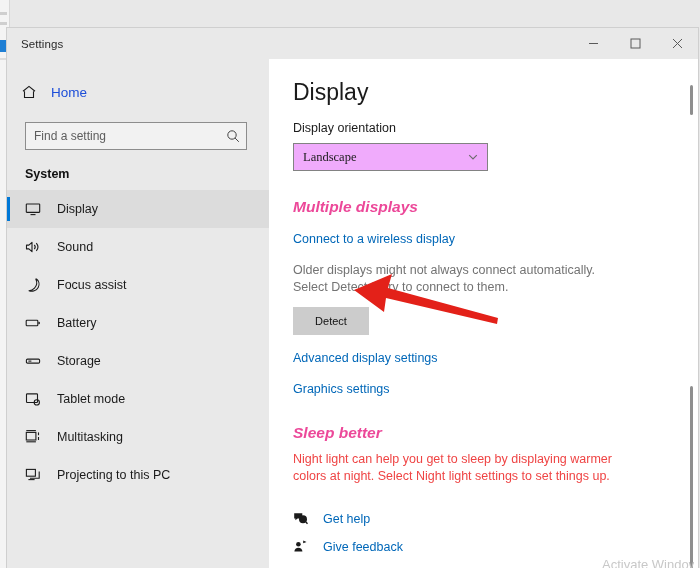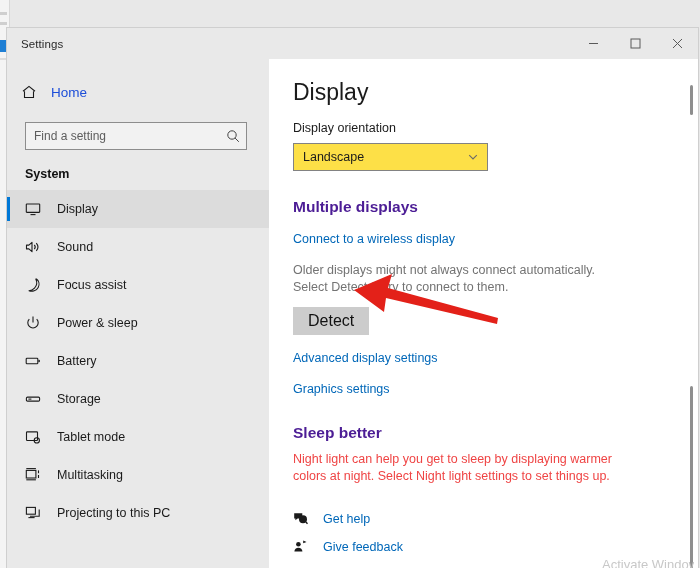--- a/index.html
+++ b/index.html
@@ -180,36 +180,38 @@
     line-height: 30px;
   }
   .field-label {
     font-size: 12.5px;
     color: #1b1b1b;
     margin-top: 14px;
   }
   .combo {
     margin-top: 8px;
     width: 195px; height: 28px;
-    background: #fde047;
+    background: #f0abfc;
     border: 1px solid #828282;
     display: flex;
     align-items: center;
     justify-content: space-between;
     box-sizing: border-box;
     padding: 0 8px 0 9px;
+    font-family: Liberation Serif, serif;
   }
   .combo .combo-val { font-size: 12.5px; color: #1b1b1b; }
   .combo .chev { color: #6b6b6b; display: flex; }
 
   .group-head {
     font-size: 15.5px;
     font-weight: bold;
-    color: #4c1d95;
+    color: #ec4899;
     margin-top: 27px;
+    font-style: italic;
   }
   .link {
     display: inline-block;
     color: #0067b8;
     font-size: 12.5px;
     text-decoration: none;
     margin-top: 16px;
     cursor: pointer;
   }
   .body-text {
@@ -219,21 +221,21 @@
     margin-top: 15px;
     max-width: 340px;
   }
   .btn {
     margin-top: 11px;
     min-width: 76px;
     height: 28px;
     background: #cccccc;
     border: 1px solid #cccccc;
     font-family: "Liberation Sans", sans-serif;
-    font-size: 16px;
+    font-size: 11px;
     color: #111;
     padding: 0 14px;
     cursor: pointer;
   }
 
   .muted-text {
     font-size: 12.5px;
     color: #ef4444;
     line-height: 17px;
     margin-top: 9px;
@@ -390,29 +392,20 @@
 
         <div class="nav-item">
           <span class="nav-ico">
             <svg width="16" height="16" viewBox="0 0 16 16">
               <path d="M10.8 2.1c1.4 2.9 1 6.6-1.3 9-1.5 1.6-3.5 2.5-5.5 2.7 3.4 1.3 7.4-.1 9.2-3.4 1.6-3 .8-6.5-1.7-8.4z" fill="none" stroke="currentColor" stroke-width="1.1" stroke-linejoin="round"></path>
             </svg>
           </span>
           <span class="nav-lbl">Focus assist</span>
         </div>
 
-        <div class="nav-item">
-          <span class="nav-ico">
-            <svg width="16" height="16" viewBox="0 0 16 16">
-              <path d="M4.3 4.1a5.2 5.2 0 1 0 7.4 0" fill="none" stroke="currentColor" stroke-width="1.1"></path>
-              <line x1="8" y1="1.6" x2="8" y2="7.4" stroke="currentColor" stroke-width="1.1"></line>
-            </svg>
-          </span>
-          <span class="nav-lbl">Power &amp; sleep</span>
-        </div>
 
         <div class="nav-item">
           <span class="nav-ico">
             <svg width="16" height="16" viewBox="0 0 16 16">
               <rect x="1.2" y="5.2" width="11.6" height="5.6" rx="0.8" fill="none" stroke="currentColor" stroke-width="1.1"></rect>
               <rect x="13.4" y="6.9" width="1.4" height="2.2" fill="currentColor"></rect>
             </svg>
           </span>
           <span class="nav-lbl">Battery</span>
         </div>

